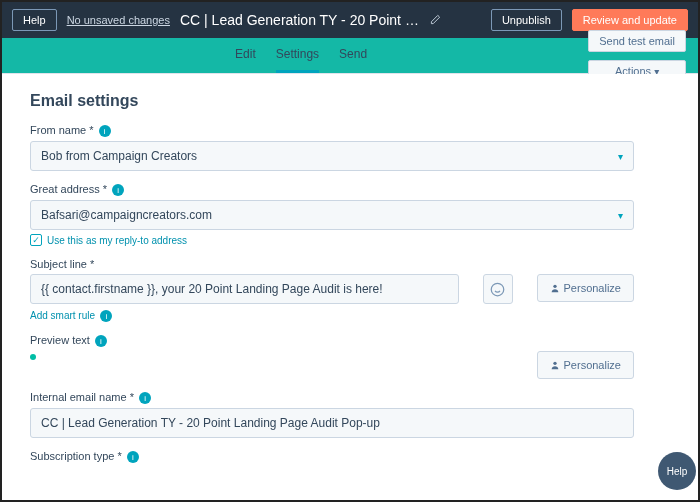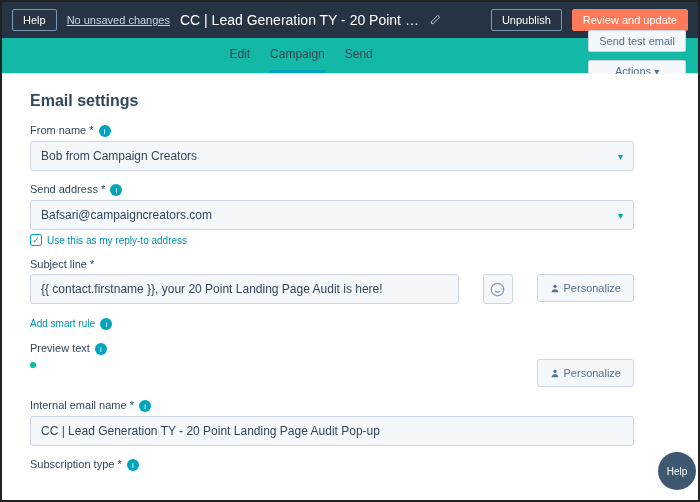--- a/index.html
+++ b/index.html
@@ -57,21 +57,21 @@
         </svg>
   </span>
   <span class="spacer"></span>
   <button class="btn">Unpublish</button>
   <button class="btn btn-orange">Review and update</button>
 </div>
 
 <div class="subbar">
   <div class="tabs">
     <div class="tab">Edit</div>
-    <div class="tab active">Campaign</div>
+    <div class="tab active">Settings</div>
     <div class="tab">Send</div>
   </div>
   <div class="subbar-right">
     <button class="btn-light">Send test email</button>
     <button class="btn-light"><span>Actions</span> <span class="chev" style="color:#516f90">▾</span></button>
   </div>
 </div>
 
 <div class="content-wrap">
   <div class="content">
@@ -79,21 +79,21 @@
 
     <div class="field">
       <label class="flabel"><span>From name</span> <span class="req">*</span> <span class="info-icon">i</span></label>
       <div class="select">
         <span>Bob from Campaign Creators</span>
         <span class="chev">▾</span>
       </div>
     </div>
 
     <div class="field">
-      <label class="flabel"><span>Send address</span> <span class="req">*</span> <span class="info-icon">i</span></label>
+      <label class="flabel"><span>Great address</span> <span class="req">*</span> <span class="info-icon">i</span></label>
       <div class="select">
         <span>Bafsari@campaigncreators.com</span>
         <span class="chev">▾</span>
       </div>
       <div class="checkbox-row">
         <span class="checkbox">✓</span>
         <span>Use this as my reply-to address</span>
       </div>
     </div>
 
@@ -112,21 +112,21 @@
               </svg>
         </div>
         <div class="personalize-btn">
           <svg width="10" height="10" viewBox="0 0 24 24" fill="#516f90">
                 <circle cx="12" cy="8" r="4"></circle>
                 <path d="M4 22c0-4 4-7 8-7s8 3 8 7"></path>
               </svg>
           <span>Personalize</span>
         </div>
       </div>
-      <div style="margin-top:12px"><span class="link">Add smart rule</span> <span class="info-icon">i</span></div>
+      <div style="margin-top:4px"><span class="link">Add smart rule</span> <span class="info-icon">i</span></div>
     </div>
 
     <div class="field">
       <label class="flabel"><span>Preview text</span> <span class="info-icon">i</span></label>
       <div class="field-row">
         <div class="field-main">
           <div class="helper">
                 <span class="helper-dot"></span>
               </div>
         </div>

